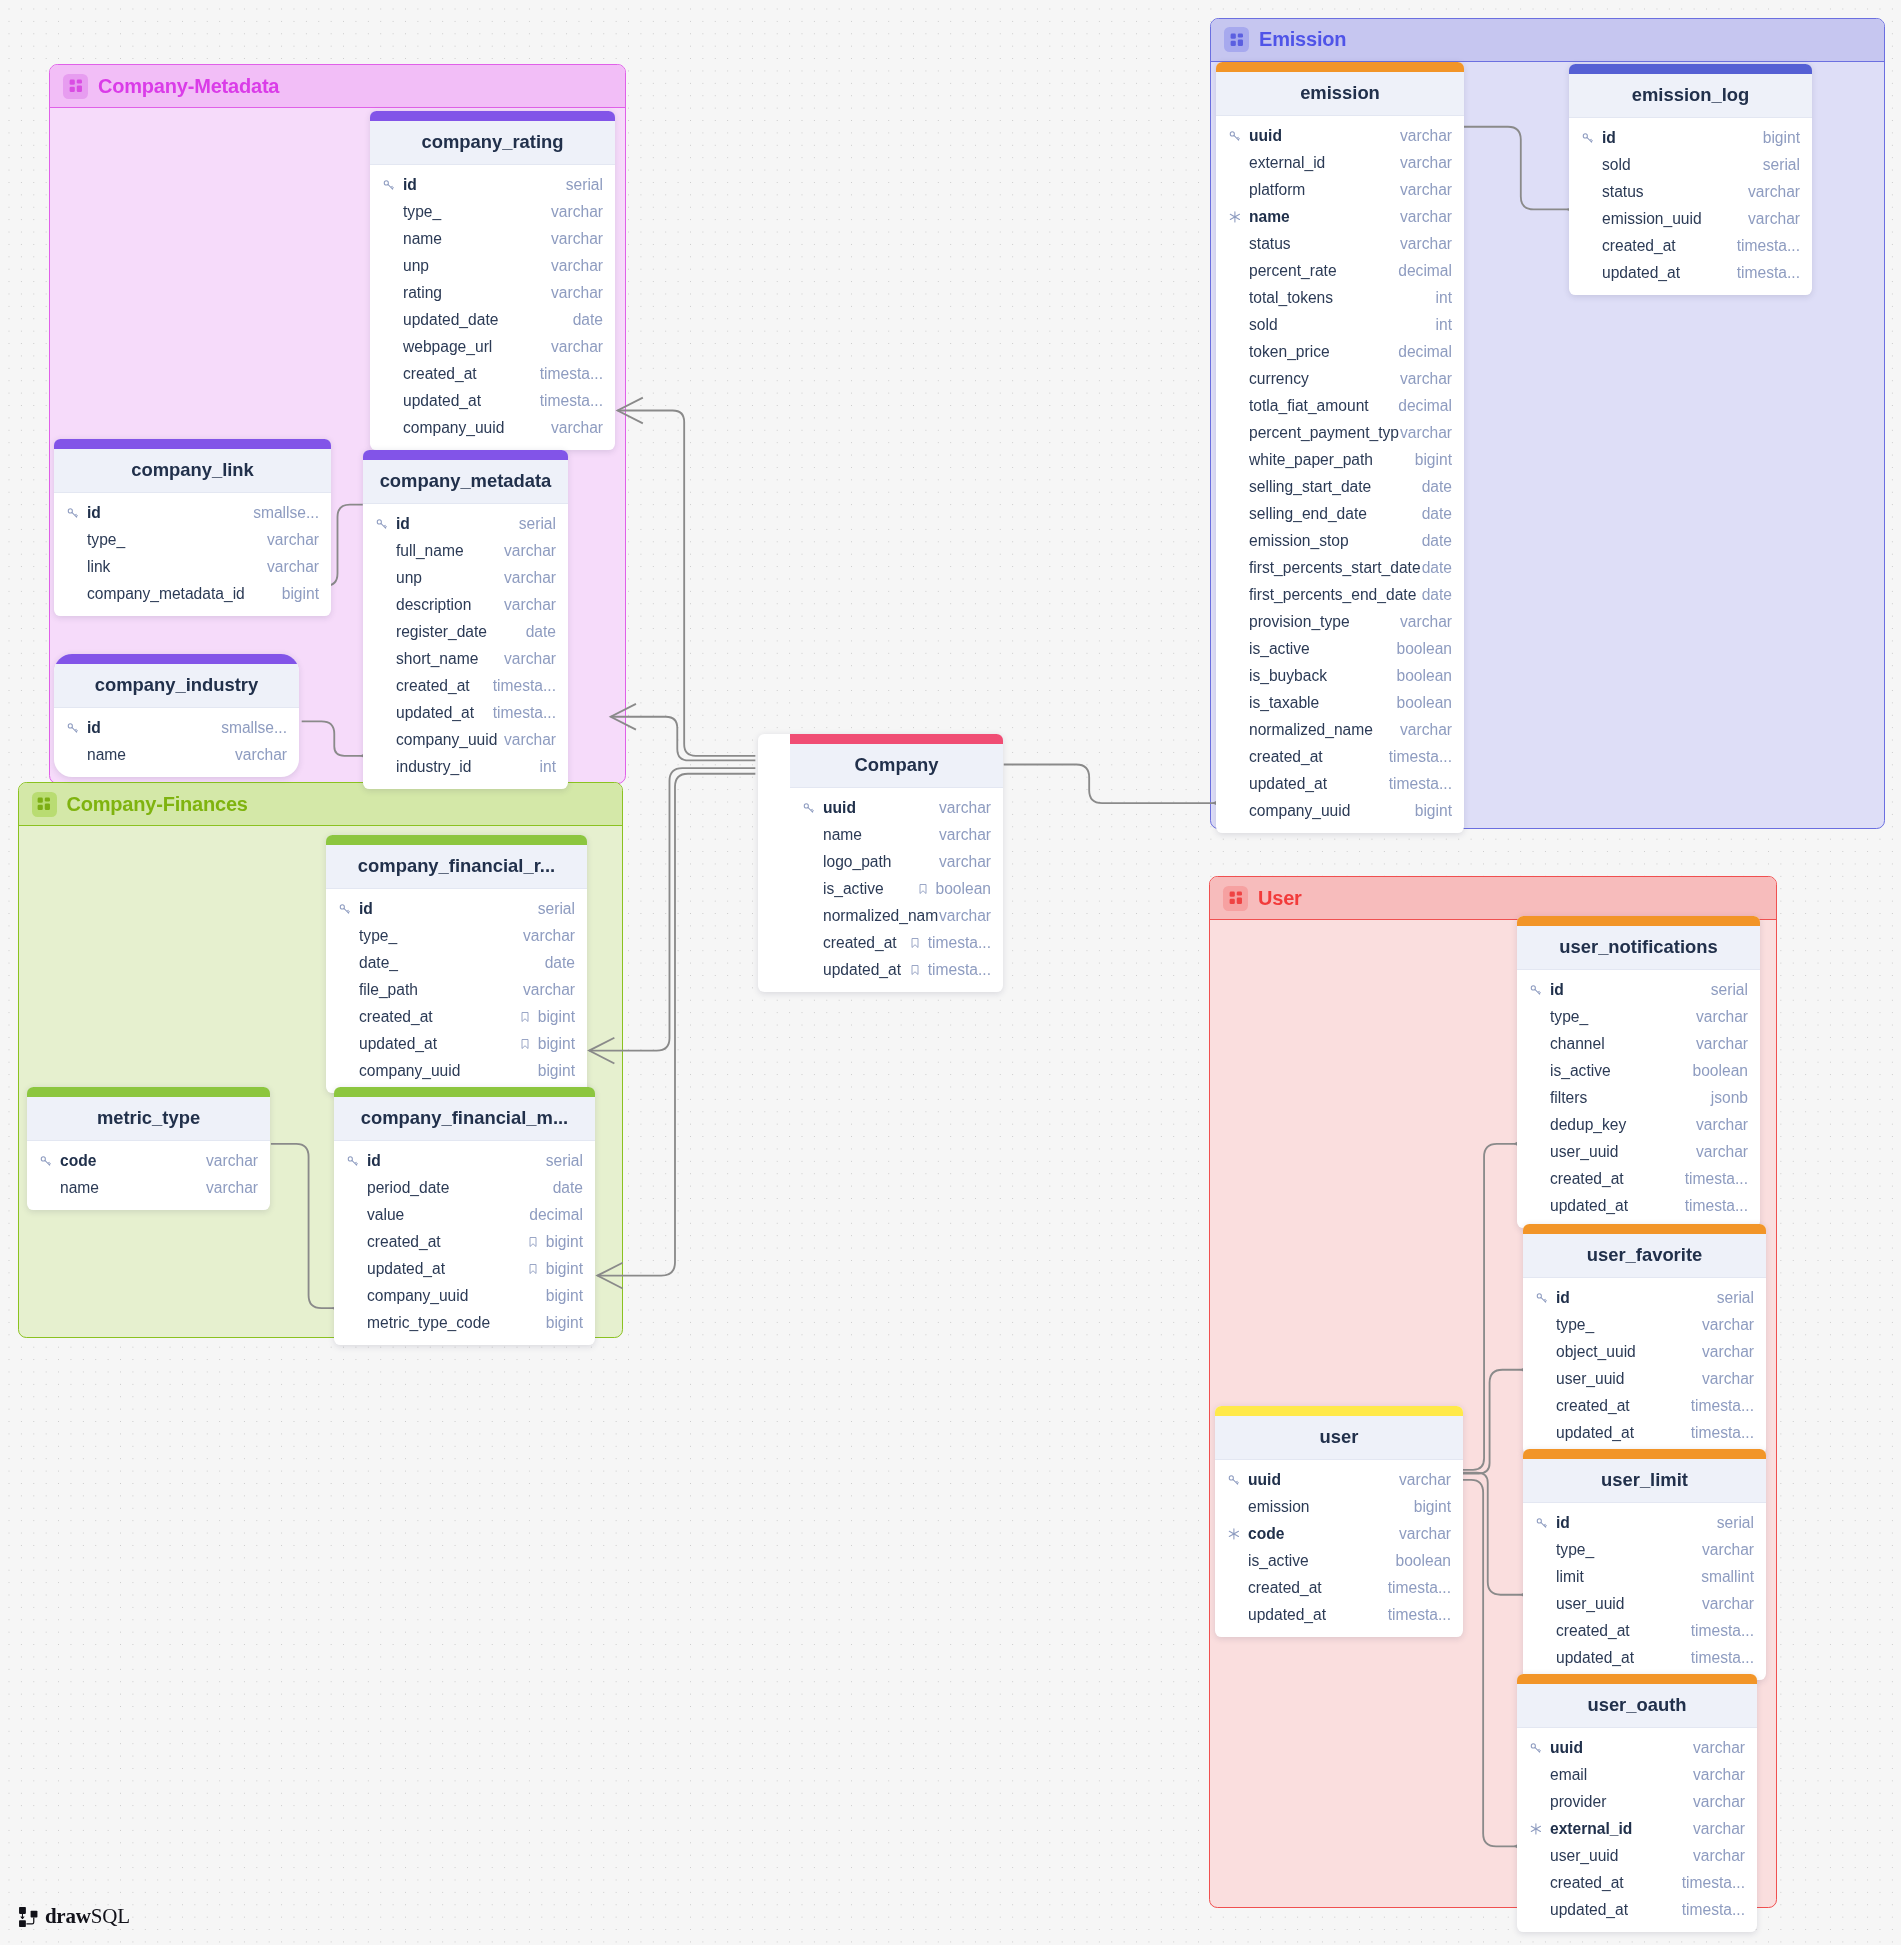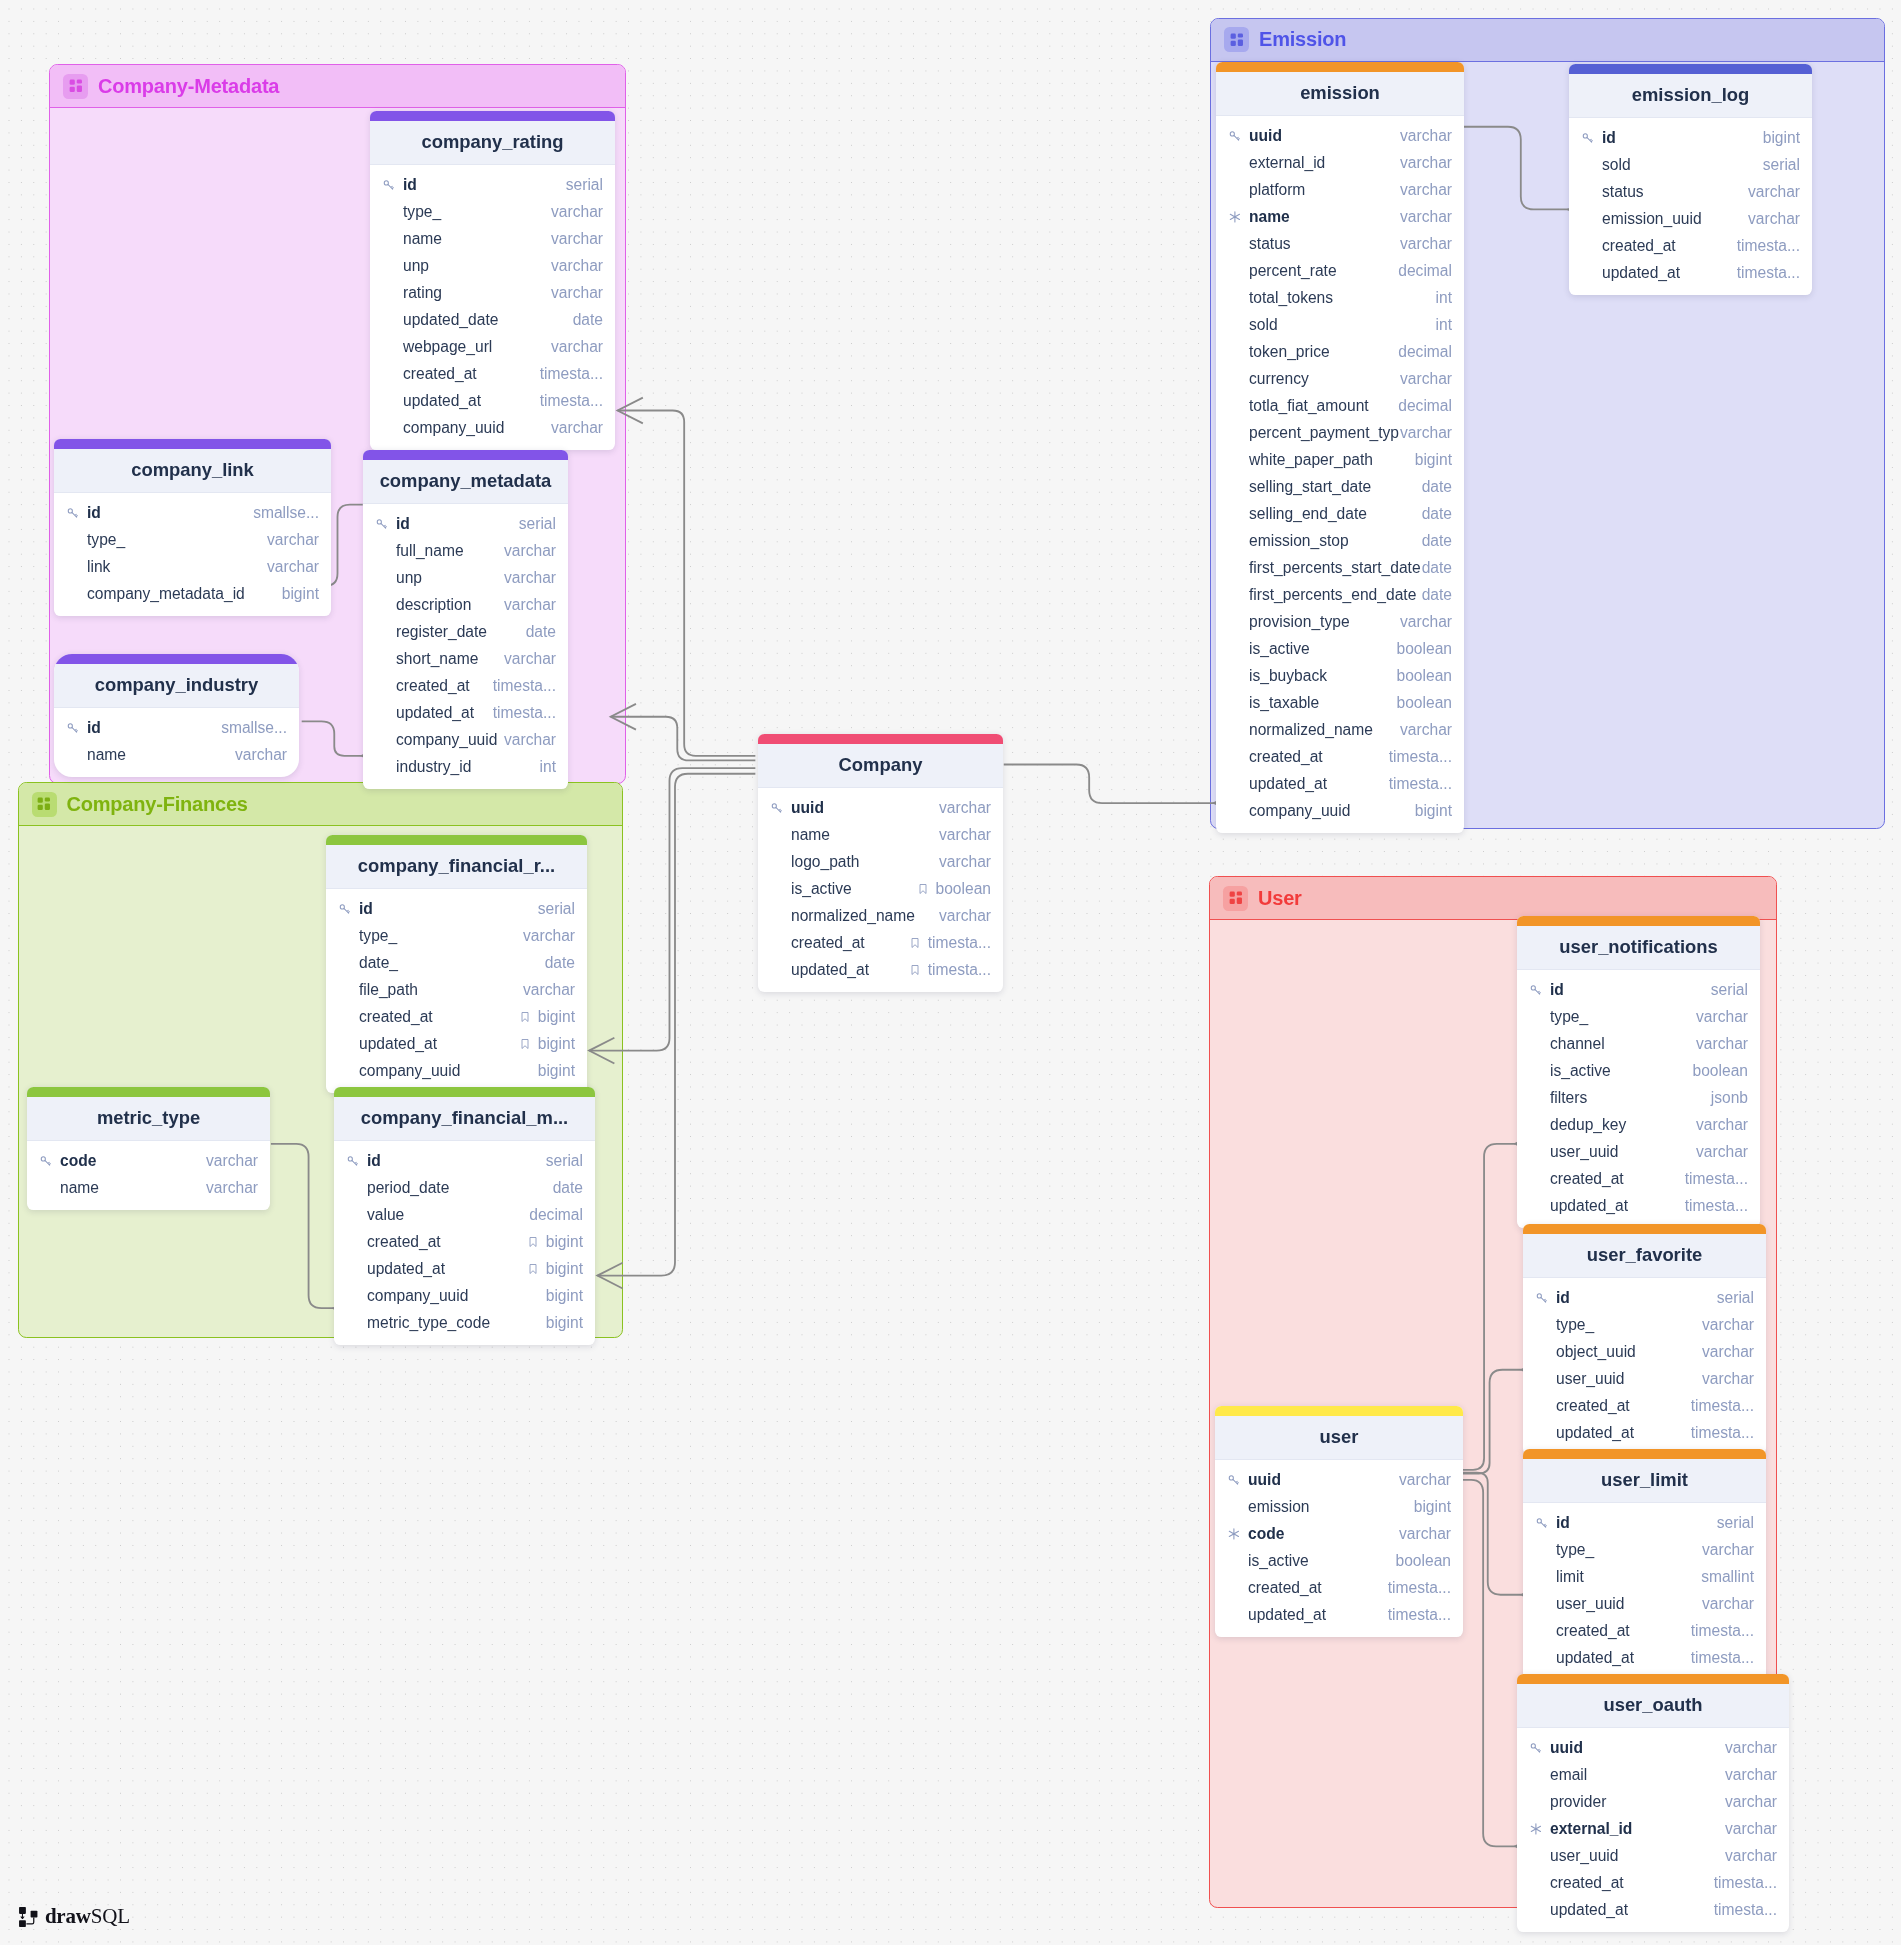--- a/index.html
+++ b/index.html
@@ -627,21 +627,21 @@
           </div>
           <div class="row">
             <div class="key-slot"></div>
             <div class="col-name">metric_type_code</div>
             <div class="col-type">
               <span>bigint</span>
             </div>
           </div>
         </div>
       </div>
-      <div class="table-card" style="left: 758px; top: 734px; width: 245px;">
+      <div class="table-card" style="left: 758px; top: 734px; width: 245px; padding-left: 32px;">
         <div class="tbl-accent" style="background: rgb(240, 77, 116);"></div>
         <div class="tbl-name">Company</div>
         <div class="tbl-rows">
           <div class="row pk">
             <div class="key-slot">
               <svg viewBox="0 0 24 24">
                 <g fill="none" stroke="#8e9cc0" stroke-width="1.8" stroke-linecap="round">
                   <circle cx="7.5" cy="8.5" r="3.6"></circle>
                   <path d="M10.2 11.2 L18.5 19.5 M15.6 16.6 l2.1 -2.1 M17.6 18.6 l2.0 -2.0"></path>
                 </g>
@@ -1146,21 +1146,21 @@
           </div>
           <div class="row">
             <div class="key-slot"></div>
             <div class="col-name">updated_at</div>
             <div class="col-type">
               <span>timesta...</span>
             </div>
           </div>
         </div>
       </div>
-      <div class="table-card" style="left: 1517px; top: 1674px; width: 272px;">
+      <div class="table-card" style="left: 1517px; top: 1674px; width: 240px;">
         <div class="tbl-accent" style="background: rgb(242, 149, 40);"></div>
         <div class="tbl-name">user_oauth</div>
         <div class="tbl-rows">
           <div class="row pk">
             <div class="key-slot">
               <svg viewBox="0 0 24 24">
                 <g fill="none" stroke="#8e9cc0" stroke-width="1.8" stroke-linecap="round">
                   <circle cx="7.5" cy="8.5" r="3.6"></circle>
                   <path d="M10.2 11.2 L18.5 19.5 M15.6 16.6 l2.1 -2.1 M17.6 18.6 l2.0 -2.0"></path>
                 </g>

